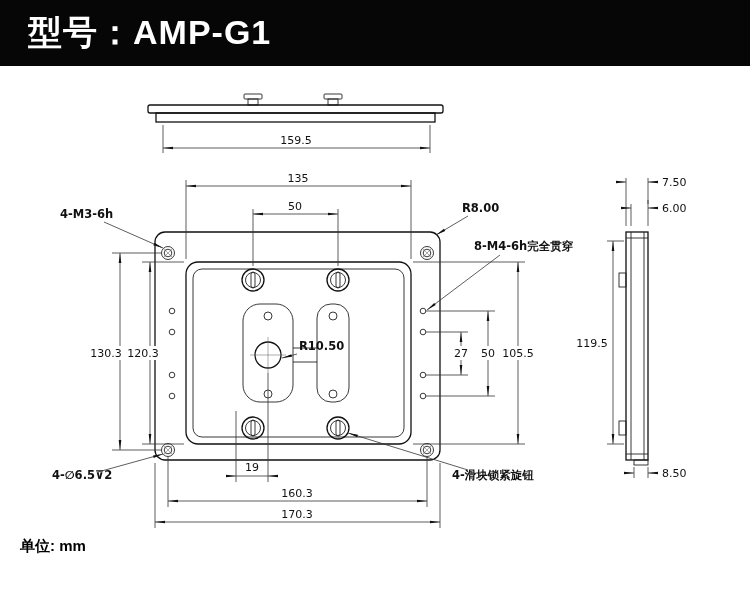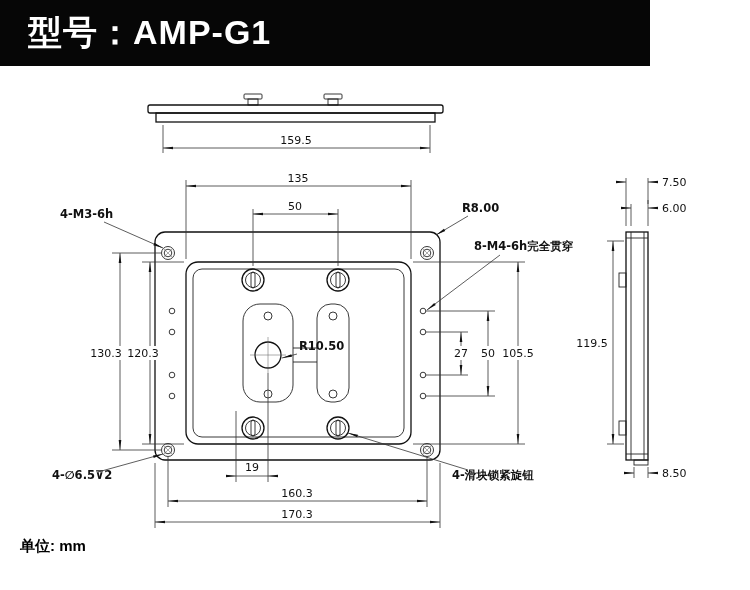--- a/index.html
+++ b/index.html
@@ -1,20 +1,20 @@
 <!DOCTYPE html>
 <html><head>
 <meta charset="utf-8">
 <style>
   * { margin:0; padding:0; box-sizing:border-box; }
   html,body { width:750px; height:590px; }
   body { background:#ffffff; font-family:"Liberation Sans", sans-serif; }
   .page { position:relative; width:750px; height:590px; background:#fff; overflow:hidden; }
 
-  .header { position:absolute; top:0; left:0; width:650px; height:66px;
+  .header { position:absolute; top:0; left:0; width:750px; height:66px;
             background:#060606; display:flex; align-items:center; padding-left:28px; }
   .header .title { color:#ffffff; font-size:34px; font-weight:bold; letter-spacing:1px; }
 
   svg.drawing { position:absolute; top:66px; left:0; }
 
   .footer { position:absolute; left:20px; top:534px; color:#000; font-weight:bold;
             font-size:15px; line-height:23px; }
 
   
   .o1 { stroke:#111; stroke-width:1.3; fill:none; }   

